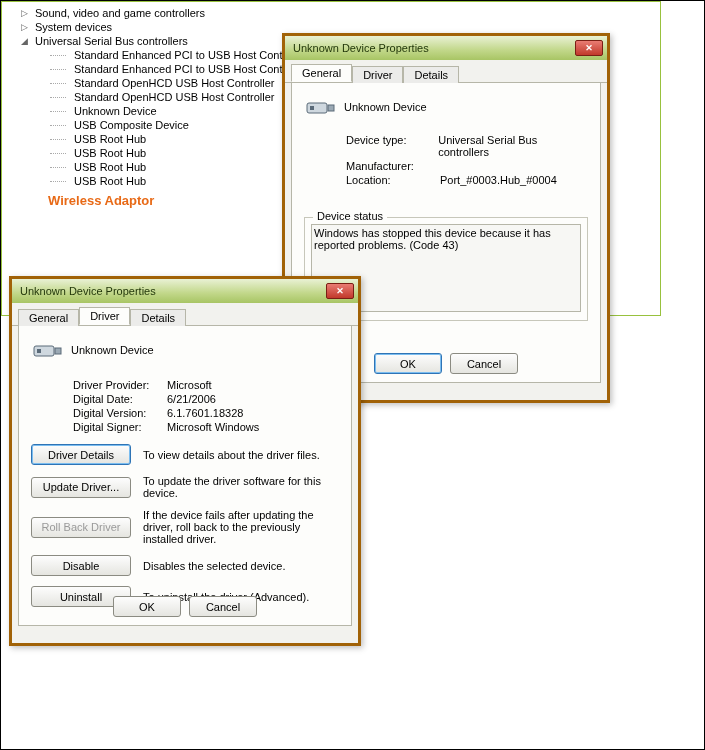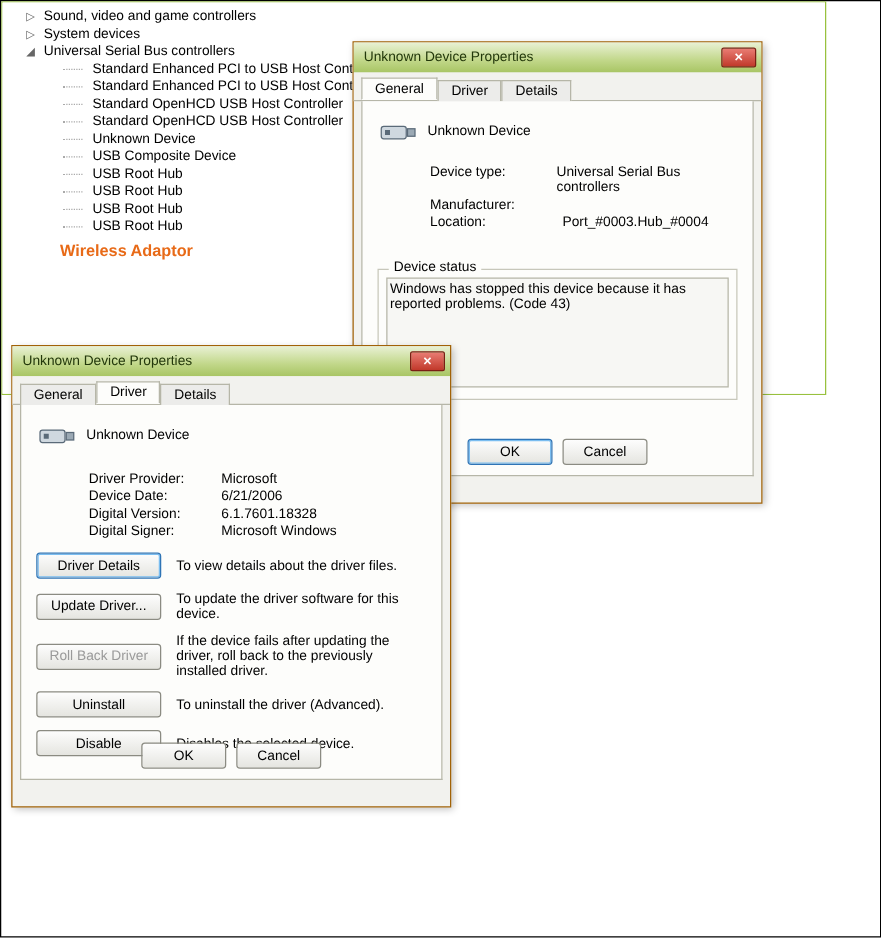--- a/index.html
+++ b/index.html
@@ -46,21 +46,21 @@
     color:#e86a17;
     font-weight:bold;
     font-size:13px;
     padding:6px 0 0 28px;
   }
 
   
   .dialog {
     position: absolute;
     background: #f2f2ee;
-    border: 1px solid #a16207;
+    border: 3px solid #a16207;
     box-shadow: 2px 2px 6px rgba(0,0,0,.25);
   }
   .titlebar {
     height: 24px;
     background: linear-gradient(#e9f1d4,#c1d789 60%,#a8c564);
     display:flex;
     align-items:center;
     justify-content:space-between;
     padding: 0 4px 0 8px;
     font-size:11px;
@@ -101,21 +101,21 @@
     margin:0 6px 6px 6px;
     border:1px solid #b6b6a8;
     border-top:none;
     padding:12px;
     height: calc(100% - 72px);
     position:relative;
   }
   .devicon {
     width:32px; height:24px; display:inline-block; margin-right:8px; vertical-align:middle;
   }
-  .row { display:flex; gap:16px; padding:1px 0; font-size:11px;}
+  .row { display:flex; gap:4px; padding:1px 0; font-size:11px;}
   .row .k { width:90px; }
   .fieldset {
     border:1px solid #c7c7ba;
     padding:6px;
     position:relative;
   }
   .fieldset .legend {
     position:absolute; top:-8px; left:8px;
     background:#fdfdfb; padding:0 4px;
     font-size:11px;
@@ -343,21 +343,21 @@
             <rect x="6" y="11" width="4" height="4" fill="#5a6a78"></rect>
           </svg></span>
       <span>Unknown Device</span>
     </div>
     <div style="padding-left:42px;margin-top:16px;">
       <div class="row">
           <span class="k">Driver Provider:</span>
           <span>Microsoft</span>
         </div>
       <div class="row">
-          <span class="k">Device Date:</span>
+          <span class="k">Digital Date:</span>
           <span>6/21/2006</span>
         </div>
       <div class="row">
           <span class="k">Digital Version:</span>
           <span>6.1.7601.18328</span>
         </div>
       <div class="row">
           <span class="k">Digital Signer:</span>
           <span>Microsoft Windows</span>
         </div>
@@ -369,26 +369,26 @@
         </div>
       <div class="arow">
           <button class="win">Update Driver...</button>
           <span class="drv-desc">To update the driver software for this device.</span>
         </div>
       <div class="arow">
           <button class="win" disabled="">Roll Back Driver</button>
           <span class="drv-desc">If the device fails after updating the driver, roll back to the previously installed driver.</span>
         </div>
       <div class="arow">
+          <button class="win">Disable</button>
+          <span class="drv-desc">Disables the selected device.</span>
+        </div>
+      <div class="arow">
           <button class="win">Uninstall</button>
           <span class="drv-desc">To uninstall the driver (Advanced).</span>
-        </div>
-      <div class="arow">
-          <button class="win">Disable</button>
-          <span class="drv-desc">Disables the selected device.</span>
         </div>
     </div>
     <div class="btnrow">
       <button class="win">OK</button>
       <button class="win">Cancel</button>
     </div>
   </div>
 </div>
 
 </body></html>

